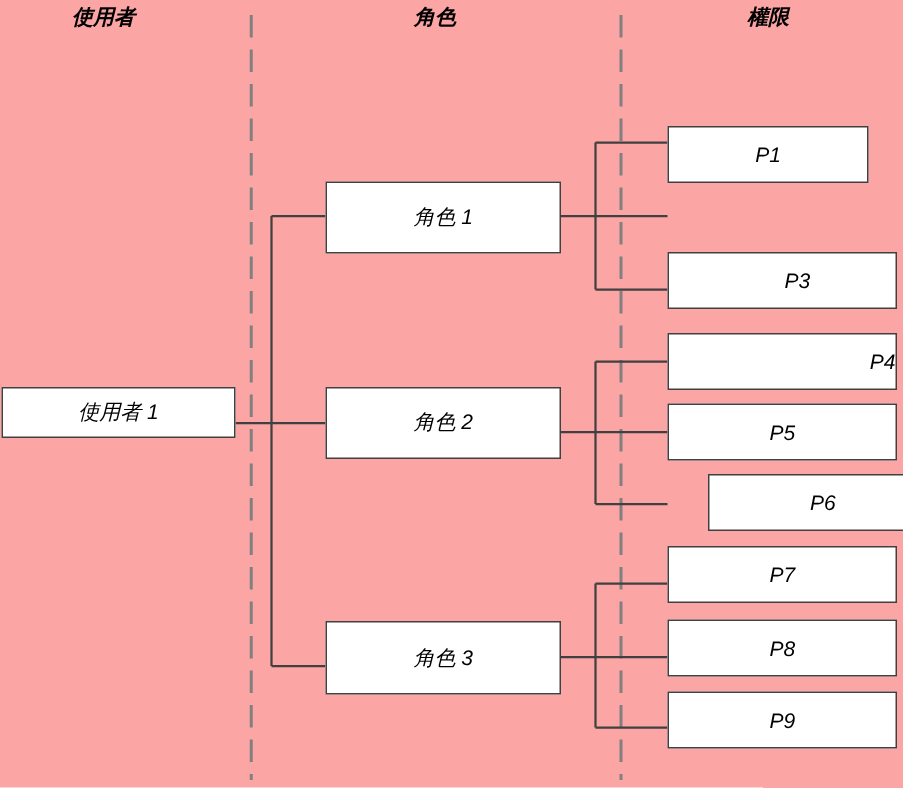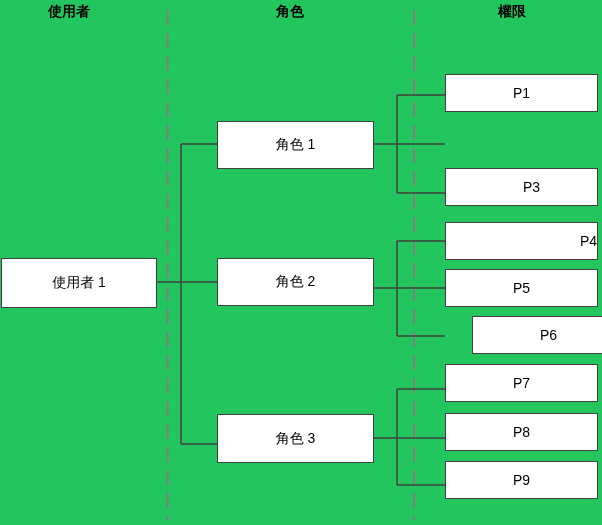--- a/index.html
+++ b/index.html
@@ -5,24 +5,25 @@
   :root{
     --line:#404040;
     --dashed:#808080;
     --box_bg:#ffffff;
     --text:#000000;
   }
   html,body{margin:0;padding:0;background:#ffffff;}
   .canvas{
     position:relative;
     width:602px;height:525px;
-    background:#22c55e;
+    background:#fca5a5;
     font-family:"Liberation Sans","DejaVu Sans",sans-serif;
     color:var(--text);
     overflow:hidden;
+    font-style:italic;
   }
   .wires{position:absolute;left:0;top:0;width:602px;height:525px;}
   .wires line.solid{stroke:var(--line);stroke-width:1.5;}
   .wires line.dash{stroke:var(--dashed);stroke-width:2;stroke-dasharray:15 8;}
   .col-header{
     position:absolute;top:3px;height:18px;
     display:flex;align-items:center;justify-content:center;
     font-size:14px;font-weight:bold;white-space:nowrap;
   }
   .box{
@@ -62,35 +63,35 @@
     <line class="solid" x1="374" y1="438" x2="445" y2="438"></line>
     <line class="solid" x1="397" y1="389" x2="397" y2="485"></line>
     <line class="solid" x1="397" y1="389" x2="445" y2="389"></line>
     <line class="solid" x1="397" y1="485" x2="445" y2="485"></line>
   </svg>
 
   <div class="col-header" style="left:0;width:138px;">使用者</div>
   <div class="col-header" style="left:220px;width:140px;">角色</div>
   <div class="col-header" style="left:442px;width:140px;">權限</div>
 
-  <div class="box" style="left:1px;top:258px;width:156px;height:50px;">
+  <div class="box" style="left:1px;top:258px;width:156px;height:34px;">
     <span>使用者 1</span>
   </div>
 
   <div class="box" style="left:217px;top:121px;width:157px;height:48px;">
     <span>角色 1</span>
   </div>
   <div class="box" style="left:217px;top:258px;width:157px;height:48px;">
     <span>角色 2</span>
   </div>
   <div class="box" style="left:217px;top:414px;width:157px;height:49px;">
     <span>角色 3</span>
   </div>
 
-  <div class="box" style="left:445px;top:74px;width:153px;height:38px;">
+  <div class="box" style="left:445px;top:84px;width:134px;height:38px;">
     <span>P1</span>
   </div>
   <div class="box" style="left:445px;top:168px;width:153px;height:38px;padding-left:20px;">
     <span>P3</span>
   </div>
   <div class="box" style="left:445px;top:222px;width:153px;height:38px;justify-content:flex-end;">
     <span>P4</span>
   </div>
   <div class="box" style="left:445px;top:269px;width:153px;height:38px;">
     <span>P5</span>

